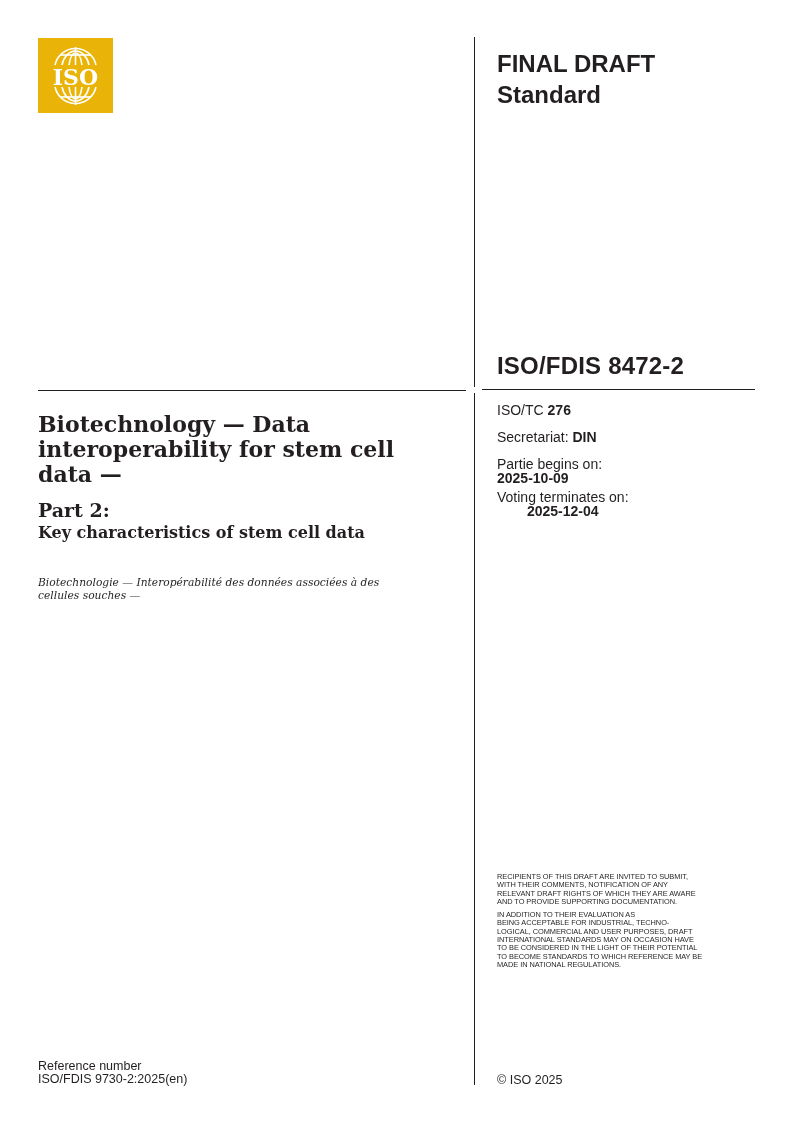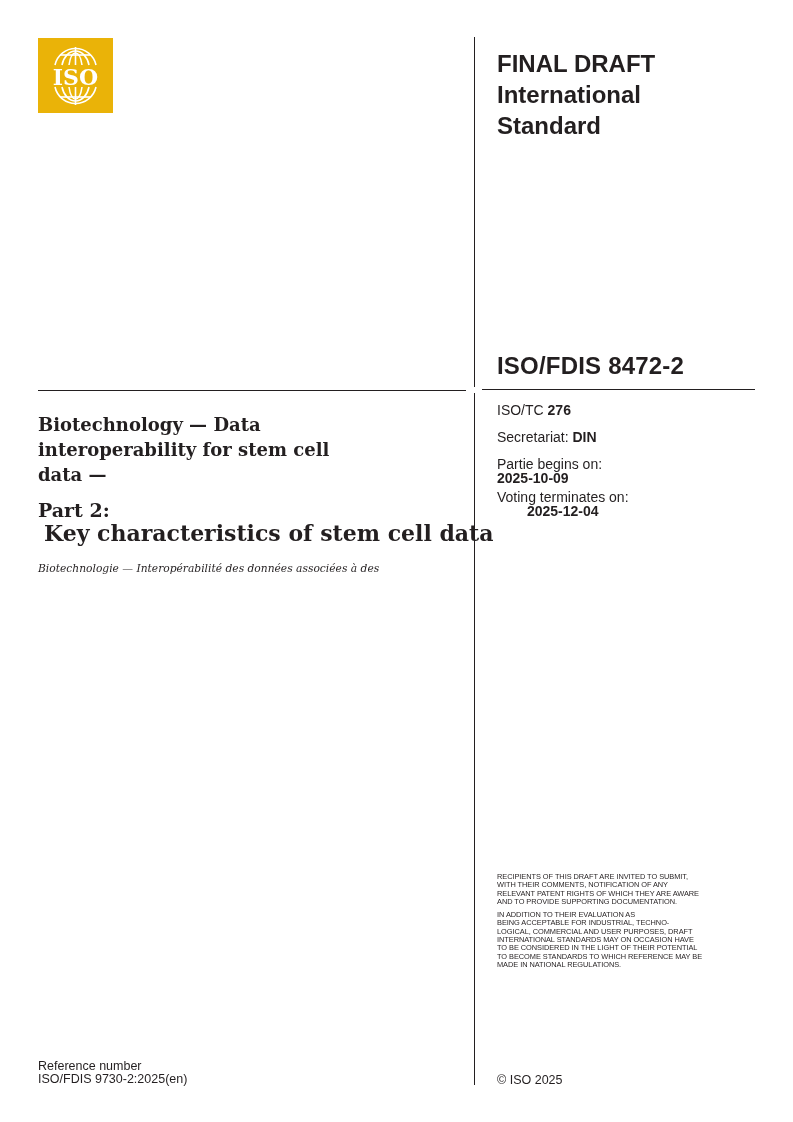--- a/index.html
+++ b/index.html
@@ -27,25 +27,25 @@
 
   
   .meta { left:497px; font-size:14px; line-height:14px; }
   .meta b { font-weight:700; }
   #meta-tc { top:403px; }
   #meta-sec { top:430px; }
   #meta-vb { top:457px; }
   #meta-vt { top:490px;text-align:center; }
 
   
-  #title-main { left:38px; top:412px; width:410px; font-size:18px; font-weight:700; line-height:25px; }
+  #title-main { left:38px; top:412px; width:410px; font-size:22px; font-weight:700; line-height:25px; }
   #title-part-label { left:38px; top:499px; font-size:19px; font-weight:700; line-height:22px; }
-  #title-part-name { left:44px; top:521px; font-size:22px; font-weight:700; line-height:24px; }
+  #title-part-name { left:38px; top:521px; font-size:16px; font-weight:700; line-height:24px; }
   .fr { left:38px; width:410px; font-size:10.7px; font-style:italic; line-height:12.5px; }
-  #fr-main { top:563px; }
+  #fr-main { top:577px; }
   #fr-part { top:596px; }
 
   
   #notice { left:497px; top:873px; width:270px; font-size:7.4px; line-height:8.3px; letter-spacing:-0.05px; }
   #notice p { margin:0 0 5px 0; }
 
   
   #ref { left:38px; top:1060px; font-size:12.5px; line-height:13px; }
   #copyright { left:497px; top:1073px; font-size:12.5px; }
 </style>
@@ -72,21 +72,20 @@
   </svg>
 </div>
 
 <div id="vline-top" class="abs vline"></div>
 <div id="vline-bottom" class="abs vline"></div>
 <div id="hline-left" class="abs hline"></div>
 <div id="hline-right" class="abs hline"></div>
 
 <div id="doc-type" class="abs sans">
   <div class="l1">FINAL DRAFT</div>
-  <div class="l2">International</div>
   <div class="l3">Standard</div>
 </div>
 
 <div id="doc-number" class="abs sans">ISO/FDIS 8472-2</div>
 
 <div id="meta-tc" class="abs sans meta">
   <span>ISO/TC </span><b>276</b>
 </div>
 <div id="meta-sec" class="abs sans meta">
   <span>Secretariat: </span><b>DIN</b>
@@ -103,29 +102,30 @@
 <div id="title-main" class="abs serif">
   <div>Biotechnology — Data</div>
   <div>interoperability for stem cell</div>
   <div>data —</div>
 </div>
 <div id="title-part-label" class="abs serif">Part 2:</div>
 <div id="title-part-name" class="abs serif">Key characteristics of stem cell data</div>
 
 <div id="fr-main" class="abs serif fr">
   <div>Biotechnologie — Interopérabilité des données associées à des</div>
+  <div>cellules souches —</div>
 </div>
 <div id="fr-part" class="abs serif fr">
 </div>
 
 <div id="notice" class="abs sans">
   <p>
     <span>RECIPIENTS OF THIS DRAFT ARE INVITED TO SUBMIT,</span><br>
     <span>WITH THEIR COMMENTS, NOTIFICATION OF ANY</span><br>
-    <span>RELEVANT PATENT RIGHTS OF WHICH THEY ARE AWARE</span><br>
+    <span>RELEVANT DRAFT RIGHTS OF WHICH THEY ARE AWARE</span><br>
     <span>AND TO PROVIDE SUPPORTING DOCUMENTATION.</span>
   </p>
   <p>
     <span>IN ADDITION TO THEIR EVALUATION AS</span><br>
     <span>BEING ACCEPTABLE FOR INDUSTRIAL, TECHNO-</span><br>
     <span>LOGICAL, COMMERCIAL AND USER PURPOSES, DRAFT</span><br>
     <span>INTERNATIONAL STANDARDS MAY ON OCCASION HAVE</span><br>
     <span>TO BE CONSIDERED IN THE LIGHT OF THEIR POTENTIAL</span><br>
     <span>TO BECOME STANDARDS TO WHICH REFERENCE MAY BE</span><br>
     <span>MADE IN NATIONAL REGULATIONS.</span>

